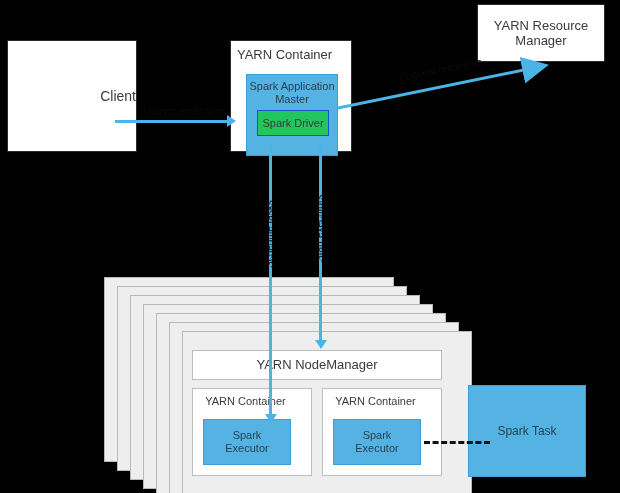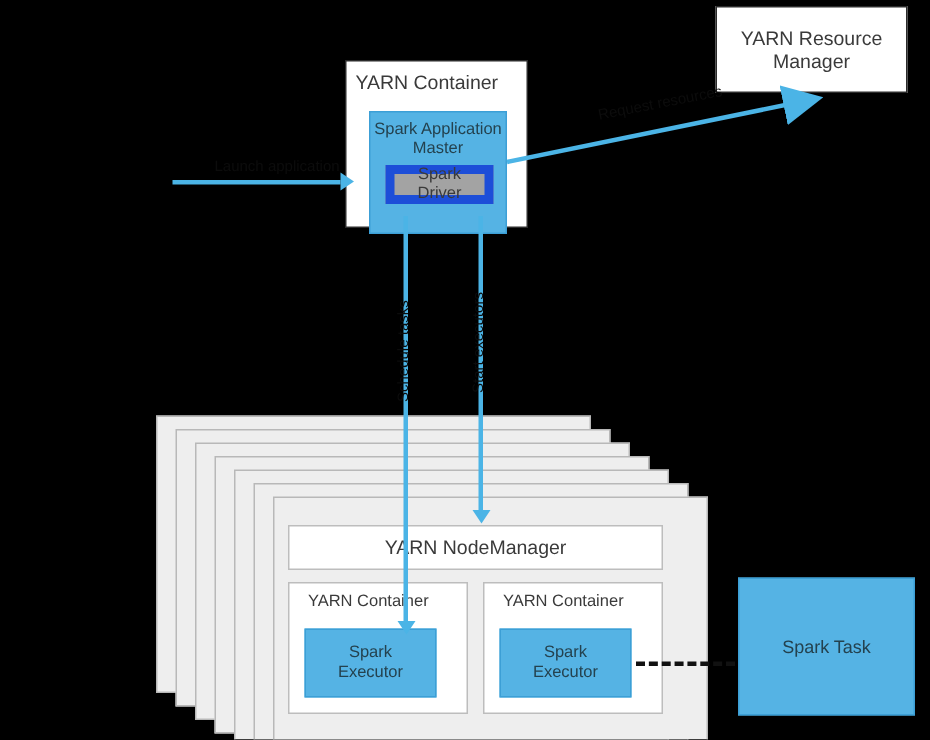--- a/index.html
+++ b/index.html
@@ -31,22 +31,22 @@
     background: #ffffff;
     border: 1px solid #2b2b2b;
     justify-content: flex-end;
   }
   .blue-box {
     background: #55b3e4;
     border: 1px solid #3c9fd6;
     color: #24424f;
   }
   .grey-inner {
-    background: #a3a3a3;
-    border: 6px solid #1d4ed8;
+    background: #22c55e;
+    border: 1px solid #1d4ed8;
     color: #3a3a3a;
     align-items: center;
   }
   .card {
     background: #eeeeee;
     border: 1px solid #b8b8b8;
   }
   .plain-white {
     background: #ffffff;
     border: 1px solid #bdbdbd;
@@ -101,20 +101,23 @@
     border-top: 3px dashed #111111;
   }
 
   svg.diag { position: absolute; left: 0; top: 0; overflow: visible; }
 </style>
 </head>
 <body>
 
 <div id="canvas">
 
+  <div class="box white-box" style="left:7px; top:40px; width:130px; height:112px; font-size:14px;">
+    <span>Client</span>
+  </div>
 
   <div class="box white-box" style="left:477px; top:4px; width:128px; height:58px; font-size:13px; padding:0 10px;">
     <span>YARN Resource Manager</span>
   </div>
 
   <div class="box white-box" style="left:230px; top:40px; width:122px; height:112px;">
     <span class="lbl-top" style="font-size:13px;">YARN Container</span>
   </div>
 
   <div class="box blue-box" style="left:246px; top:74px; width:92px; height:82px; font-size:11px; align-items:flex-start; padding-top:5px;">
@@ -144,21 +147,21 @@
     <span style="display:block; max-width:60px;">Spark Executor</span>
   </div>
 
   <div class="box plain-white" style="left:322px; top:388px; width:120px; height:88px;">
     <span class="lbl-top" style="font-size:11px;">YARN Container</span>
   </div>
   <div class="box blue-box" style="left:333px; top:419px; width:88px; height:46px; font-size:11px;">
     <span style="display:block; max-width:60px;">Spark Executor</span>
   </div>
 
-  <div class="box blue-box" style="left:492px; top:385px; width:118px; height:92px; font-size:12px;">
+  <div class="box blue-box" style="left:468px; top:385px; width:118px; height:92px; font-size:12px;">
     <span>Spark Task</span>
   </div>
 
   <div class="conn hline" style="left:115px; top:120px; width:112px;"></div>
   <div class="arrowhead-right" style="left:227px; top:115px;"></div>
   <div class="faint-label" style="left:143px; top:106px; font-size:10px;">Launch application</div>
 
   <svg class="diag" width="620" height="493">
     <defs>
       <marker id="arrow-rm" markerWidth="9" markerHeight="9" refX="7" refY="4.5" orient="auto">

